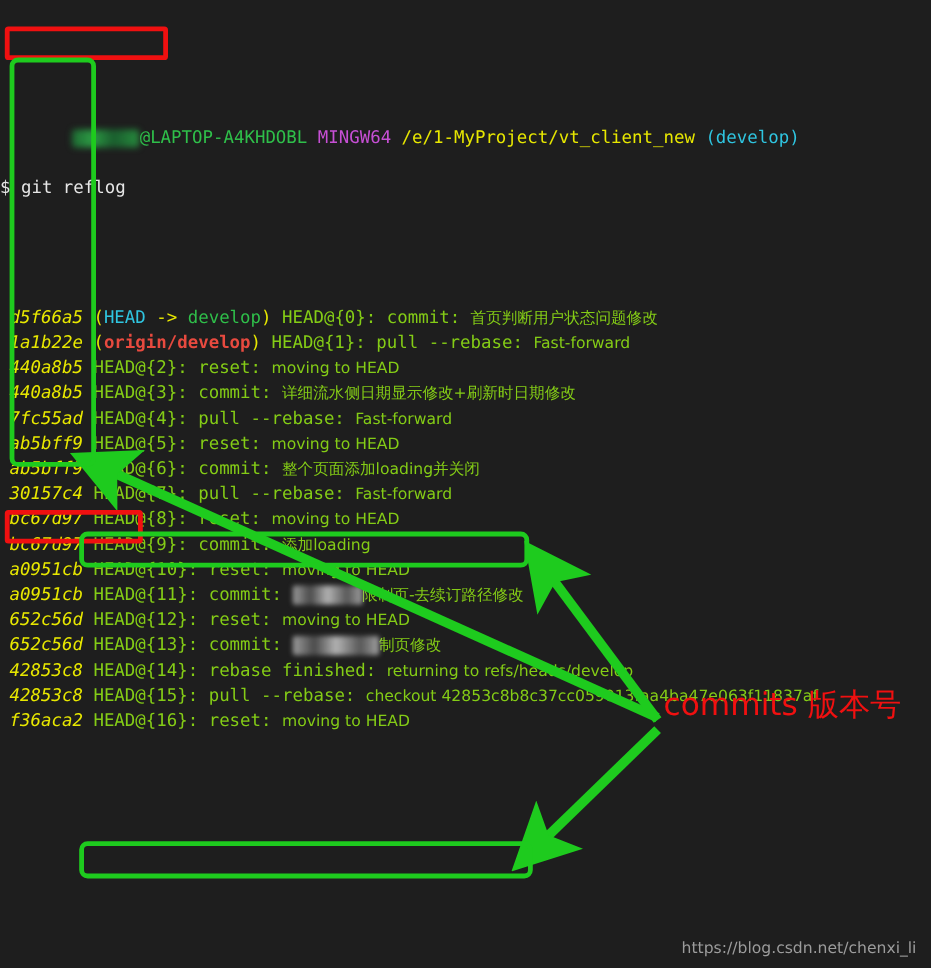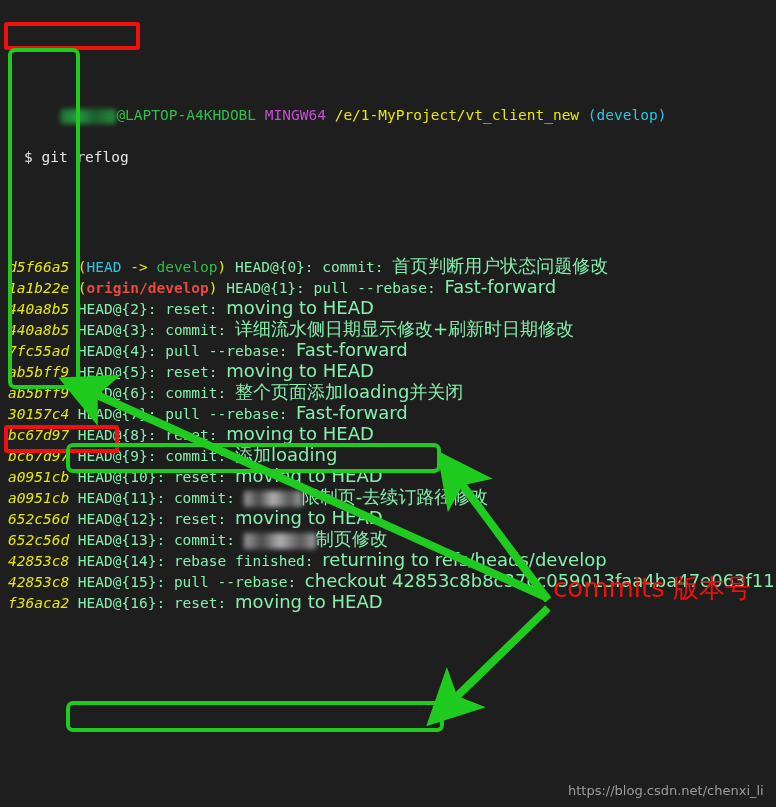--- a/index.html
+++ b/index.html
@@ -29,24 +29,24 @@
     z-index: 2;
     white-space: pre;
   }
   .line { height: 21px; white-space: pre; padding-left: 8px; }
 
   .c-green   { color: #2fbf4a; }
   .c-magenta { color: #c64fd4; }
   .c-yellow  { color: #e8e800; }
   .c-cyan    { color: #2fc5e0; }
   .c-red     { color: #e84a3f; font-weight: bold; }
-  .c-white   { color: #86efac; }
+  .c-white   { color: #84cc16; }
 
   .prompt-line { padding-left: 8px; }
-  .cmd-line    { padding-left: 24px; color: #e6e6e6; }
+  .cmd-line    { padding-left: 0; color: #e6e6e6; }
 
   .hash { color: #e8e800; font-style: italic; }
   .blur-green {
     display: inline-block;
     vertical-align: middle;
     background: linear-gradient(90deg,
       rgba(30,120,55,.85) 0%,
       rgba(45,160,70,.95) 30%,
       rgba(25,110,50,.8) 62%,
       rgba(40,150,65,.9) 100%);
@@ -61,21 +61,21 @@
       rgba(190,190,190,.8) 0%,
       rgba(110,110,110,.55) 25%,
       rgba(205,205,205,.85) 50%,
       rgba(125,125,125,.6) 78%,
       rgba(195,195,195,.8) 100%);
     filter: blur(2.4px);
     border-radius: 2px;
     height: 16px;
   }
 
-  .cjk { font-family: "DejaVu Sans", "Liberation Sans", sans-serif; font-size: 18px; }
+  .cjk { font-family: "DejaVu Sans", "Liberation Sans", sans-serif; font-size: 13px; }
 
   
   .anno-layer {
     position: absolute;
     left: 0; top: 0;
     width: 776px; height: 807px;
     z-index: 5;
     pointer-events: none;
   }
   .box-red {

